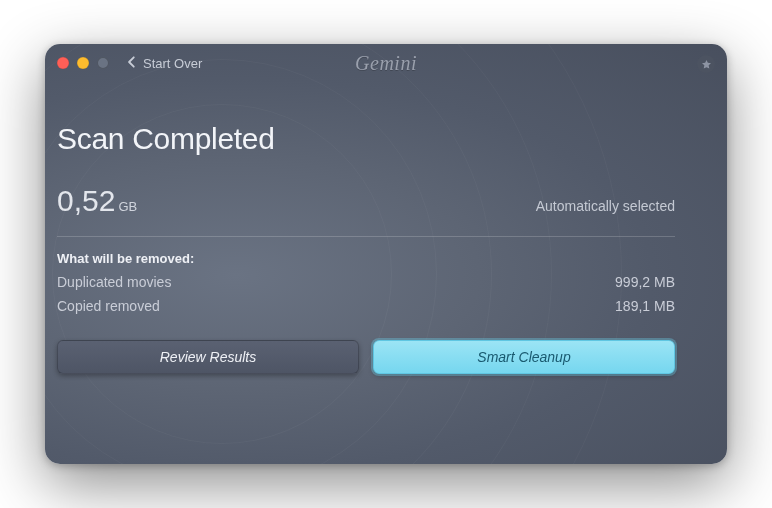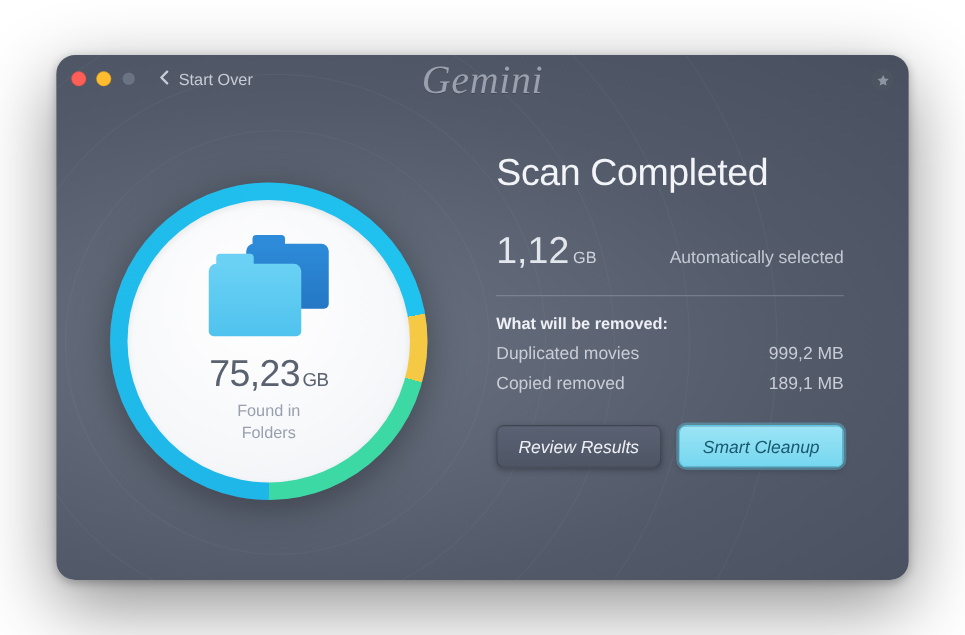--- a/index.html
+++ b/index.html
@@ -31,21 +31,21 @@
     .r5 { width:800px; height:800px; left:-260px; top:-260px; }
 
     .titlebar { height: 38px; display:flex; align-items:center; padding: 0 12px; position:relative; }
     .traffic { display:flex; gap:8px; align-items:center; }
     .dot { width:12px; height:12px; border-radius:50%; }
     .close { background:#ff5f57; box-shadow: inset 0 0 0 0.5px rgba(0,0,0,0.15); }
     .min { background:#febc2e; box-shadow: inset 0 0 0 0.5px rgba(0,0,0,0.15); }
     .max { background:#6a7383; box-shadow: inset 0 0 0 1px rgba(0,0,0,0.25); }
     .back { display:flex; align-items:center; margin-left:16px; color:#c7ccd6; font-size:13px; gap:4px; cursor:pointer; }
     .back svg { width:14px; height:14px; }
-    .brand { position:absolute; left:50%; transform:translateX(-50%); color:#9aa0ad; font-family: "Brush Script MT", cursive; font-size:32px; font-style: italic; text-shadow:0 1px 0 rgba(0,0,0,0.2); letter-spacing:0.5px; }
+    .brand { position:absolute; left:50%; transform:translateX(-50%); color:#9aa0ad; font-family: "Brush Script MT", cursive; font-size:20px; font-style: italic; text-shadow:0 1px 0 rgba(0,0,0,0.2); letter-spacing:0.5px; }
     .star { position:absolute; right:12px; top:11px; width:18px; height:18px; border-radius:50%; background:#4c5361; display:flex; align-items:center; justify-content:center; color:#888f9e; }
     .star svg { width:11px; height:11px; }
 
     .content { position:absolute; inset:38px 0 0 0; display:flex; }
     .left { width: 340px; display:flex; align-items:center; justify-content:center; position:relative; }
     .right { flex:1; padding: 40px 52px 0 12px; color:#e9ecf2; position:relative; }
 
     
     .gauge { width: 254px; height:254px; position:relative; }
     .gauge-ring { position:absolute; inset:0; border-radius:50%;
@@ -109,45 +109,26 @@
     </div>
     <div class="brand">Gemini</div>
     <div class="star">
       <svg viewBox="0 0 24 24">
           <path fill="#8d94a3" d="M12 2l2.9 6.3 6.9.8-5.1 4.7 1.4 6.8L12 17.8 5.9 20.6l1.4-6.8L2.2 9.1l6.9-.8L12 2z"></path>
         </svg>
     </div>
   </div>
 
   <div class="content">
-    <div class="left">
-      <div class="gauge">
-        <div class="gauge-ring">
-          <div class="gauge-inner">
-            <div class="folders">
-              <div class="folder backf"></div>
-              <div class="folder frontf"></div>
-            </div>
-            <div class="size">
-              <span>75,23</span><span class="unit">GB</span>
-            </div>
-            <div class="found">
-              <span>Found in</span><br>
-              <span>Folders</span>
-            </div>
-          </div>
-        </div>
-      </div>
-    </div>
 
     <div class="right">
       <h1>Scan Completed</h1>
       <div class="row1">
         <div class="auto-size">
-          <span>1,12</span><span class="unit">GB</span>
+          <span>0,52</span><span class="unit">GB</span>
         </div>
         <div class="auto-label">Automatically selected</div>
       </div>
       <hr class="divider">
       <div class="what">What will be removed:</div>
       <div class="line">
         <span>Duplicated movies</span>
         <span>999,2 MB</span>
       </div>
       <div class="line">

